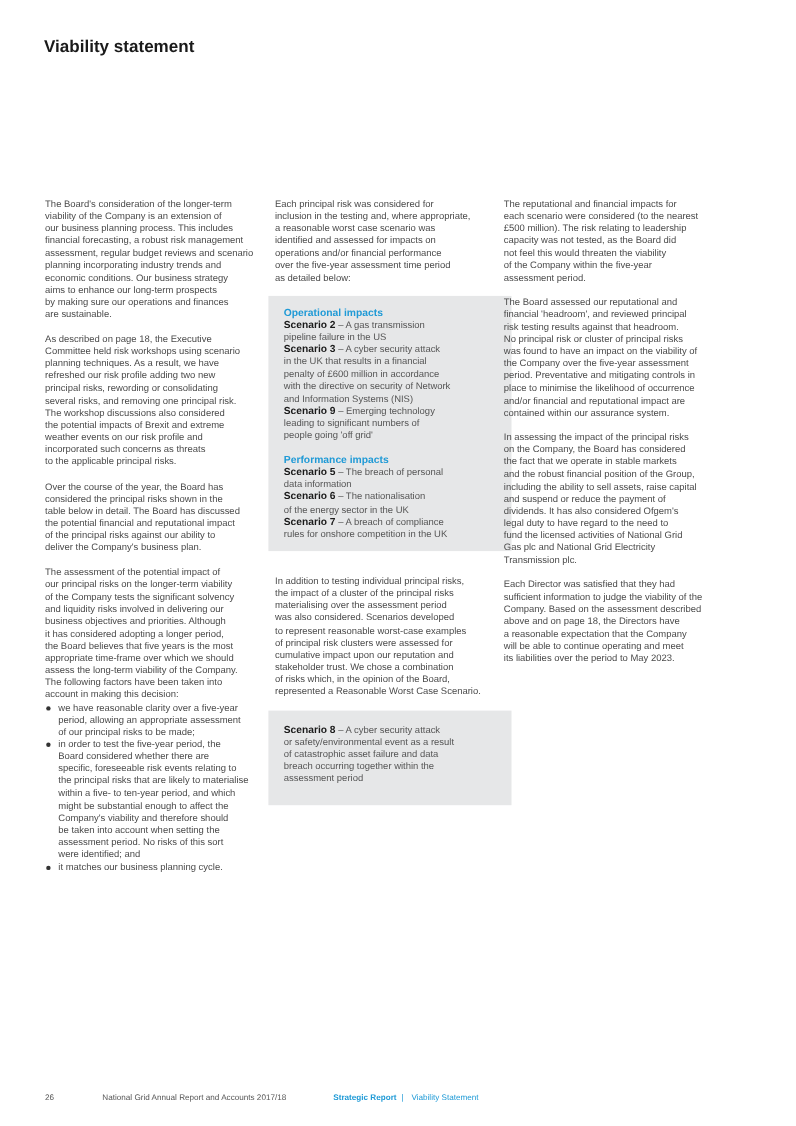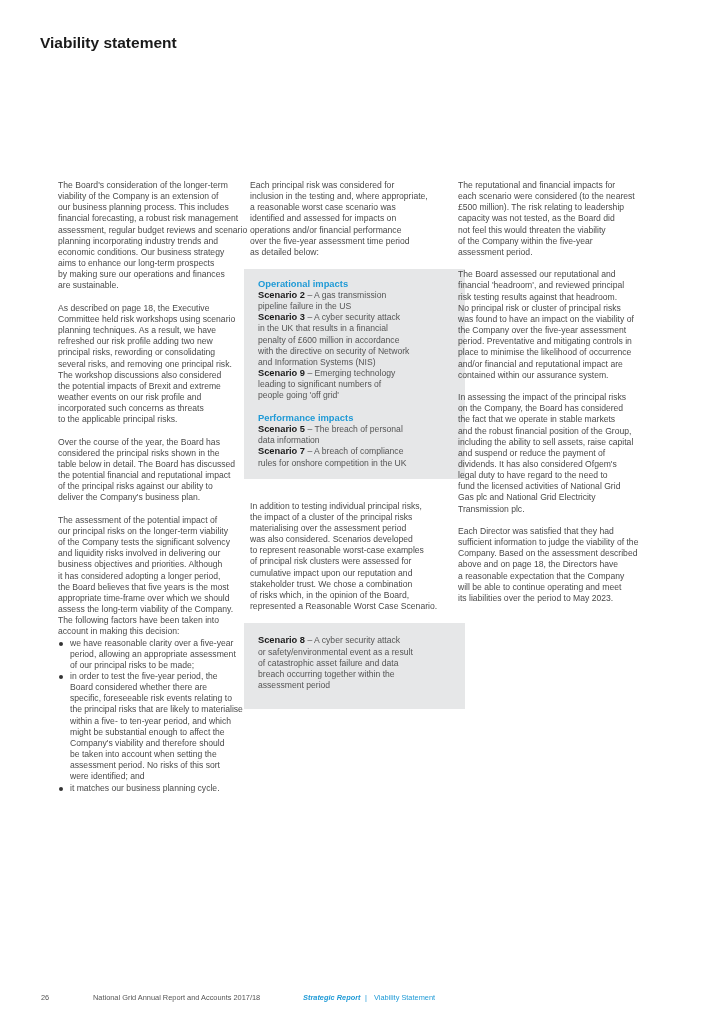--- a/index.html
+++ b/index.html
@@ -9,21 +9,21 @@
   }
   .title {
     position: absolute; left: 40px; top: 34px;
     font-size: 15.5px; font-weight: bold; color: #1a1a1a; margin: 0;
   }
   .col {
     position: absolute; top: 180px; width: 205px;
     font-size: 8.6px; line-height: 11.15px; color: #4a4a4a;
   }
   .col p { margin: 0 0 11.2px 0; white-space: pre-line; }
-  #col1 { left: 58px; }
+  #col1 { left: 41px; }
   #col2 { left: 250px; }
   #col3 { left: 458px; width: 210px; }
   .box {
     background: #e6e7e8; padding: 9px 10px 10px 14px; margin: 0 0 11px -6px; width: 197px;
     color: #555;
   }
   .box-head { color: #1f9ad6; font-weight: bold; font-size: 9.4px; line-height: 11.6px; }
   .scen { white-space: pre-line; }
   .scen b { color: #1a1a1a; font-size: 9.3px; }
   .box-gap { height: 11px; }
@@ -32,21 +32,21 @@
   ul.bullets li::before {
     content: ""; position: absolute; left: 1px; top: 4px; width: 4px; height: 4px;
     border-radius: 50%; background: #333;
   }
   .footer {
     position: absolute; top: 993px; left: 41px; font-size: 7.4px; color: #555;
   }
   .footer span { position: absolute; white-space: nowrap; }
   #pg { left: 0; }
   #pub { left: 52px; }
-  #sec { left: 262px; color: #1f9ad6; font-weight: bold; font-style: italic; }
+  #sec { left: 262px; color: #1f9ad6; font-weight: bold; }
   #sep { left: 324px; color: #1f9ad6; }
   #sub { left: 333px; color: #1f9ad6; }
 </style>
 </head>
 <body>
 
 <h1 class="title">Viability statement</h1>
 
 <div class="col" id="col1">
   <p>The Board's consideration of the longer-term
@@ -122,20 +122,22 @@
 penalty of £600 million in accordance
 with the directive on security of Network
 and Information Systems (NIS)</span></div>
     <div class="scen"><b>Scenario 9</b><span> – Emerging technology
 leading to significant numbers of
 people going 'off grid'</span></div>
     <div class="box-gap"></div>
     <div class="box-head">Performance impacts</div>
     <div class="scen"><b>Scenario 5</b><span> – The breach of personal
 data information</span></div>
+    <div class="scen"><b>Scenario 6</b><span> – The nationalisation
+of the energy sector in the UK</span></div>
     <div class="scen"><b>Scenario 7</b><span> – A breach of compliance
 rules for onshore competition in the UK</span></div>
   </div>
   <p style="margin-top:22px">In addition to testing individual principal risks,
 the impact of a cluster of the principal risks
 materialising over the assessment period
 was also considered. Scenarios developed
 to represent reasonable worst-case examples
 of principal risk clusters were assessed for
 cumulative impact upon our reputation and

